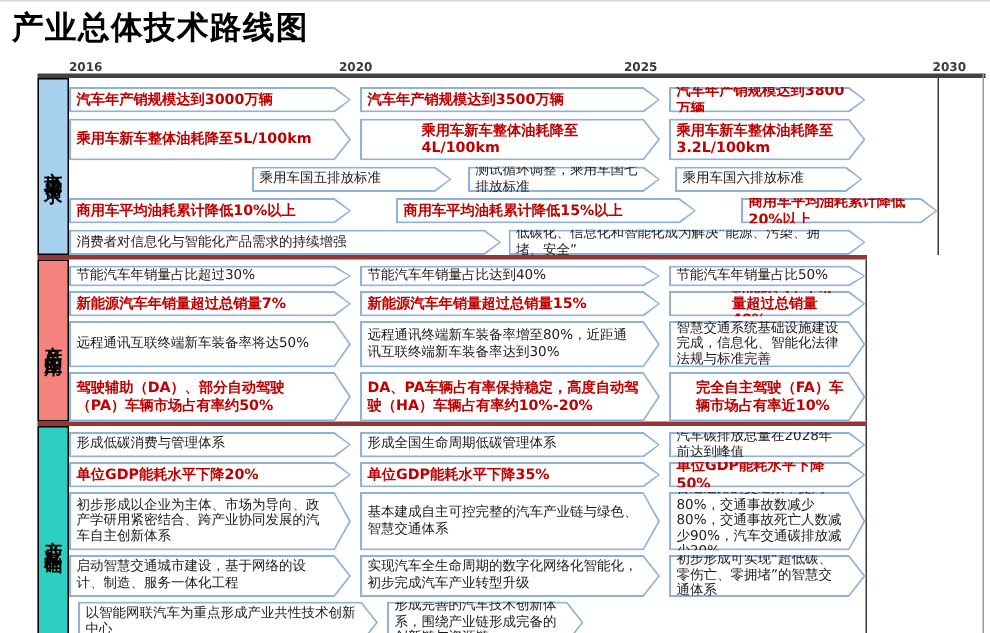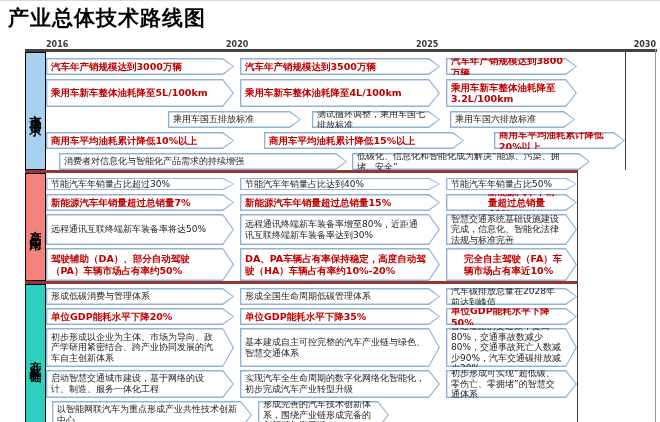--- a/index.html
+++ b/index.html
@@ -56,21 +56,21 @@
 </style>
 </head>
 <body>
 
 <div class="page">
   <div class="title">产业总体技术路线图</div>
 
   <span class="year" style="left:46px">2016</span>
   <span class="year" style="left:226px">2020</span>
   <span class="year" style="left:416px">2025</span>
-  <span class="year" style="right:4px">2030</span>
+  <span class="year" style="right:16px">2030</span>
 
   <div class="timeline-bar"></div>
   <div class="outer-right-line"></div>
 
   <div class="table">
     <div class="section">
       <div class="labelcell" style="background: rgb(168, 209, 240);">
         <span>市场需求</span>
       </div>
       <div class="content" style="padding-top: 6px;">
@@ -82,21 +82,21 @@
               <span class="txt">汽车年产销规模达到3500万辆</span>
             </div>
             <div class="pbox red" style="width: 131px; margin-left: 6px;">
               <span class="txt">汽车年产销规模达到3800万辆</span>
             </div>
           </div>
           <div class="rowline" style="height: 28px; margin-top: 4px;">
             <div class="pbox red" style="width: 188px; margin-left: 0px;">
               <span class="txt">乘用车新车整体油耗降至5L/100km</span>
             </div>
-            <div class="pbox red" style="width: 200px; margin-left: 6px;">
+            <div class="pbox red" style="width: 200px; margin-left: 6px; padding-left: 36px;">
               <span class="txt">乘用车新车整体油耗降至4L/100km</span>
             </div>
             <div class="pbox red" style="width: 131px; margin-left: 6px;">
               <span class="txt">乘用车新车整体油耗降至3.2L/100km</span>
             </div>
           </div>
           <div class="rowline" style="height: 17px; margin-top: 4px;">
             <div class="pbox blk" style="width: 133px; margin-left: 122px;">
               <span class="txt">乘用车国五排放标准</span>
             </div>
@@ -112,35 +112,35 @@
               <span class="txt">商用车平均油耗累计降低10%以上</span>
             </div>
             <div class="pbox red" style="width: 200px; margin-left: 6px;">
               <span class="txt">商用车平均油耗累计降低15%以上</span>
             </div>
             <div class="pbox red" style="width: 131px; margin-left: 6px;">
               <span class="txt">商用车平均油耗累计降低20%以上</span>
             </div>
           </div>
           <div class="rowline" style="height: 17px; margin-top: 4px;">
-            <div class="pbox blk" style="width: 288px; margin-left: 13px; font-family: Liberation Serif, serif;">
+            <div class="pbox blk" style="width: 288px; margin-left: 0px; font-family: Liberation Serif, serif;">
               <span class="txt">消费者对信息化与智能化产品需求的持续增强</span>
             </div>
             <div class="pbox blk" style="width: 238px; margin-left: 5px;">
               <span class="txt">低碳化、信息化和智能化成为解决“能源、污染、拥堵、安全”</span>
             </div>
           </div>
         </div>
     </div>
     <div class="section">
       <div class="labelcell" style="background: rgb(244, 131, 125);">
         <span>产品应用</span>
       </div>
       <div class="content" style="padding-top: 4px;">
-          <div class="rowline" style="height: 14px; align-items: center;">
+          <div class="rowline" style="height: 14px;">
             <div class="pbox blk" style="width: 188px; margin-left: 0px;">
               <span class="txt">节能汽车年销量占比超过30%</span>
             </div>
             <div class="pbox blk" style="width: 200px; margin-left: 6px;">
               <span class="txt">节能汽车年销量占比达到40%</span>
             </div>
             <div class="pbox blk" style="width: 131px; margin-left: 6px;">
               <span class="txt">节能汽车年销量占比50%</span>
             </div>
           </div>

